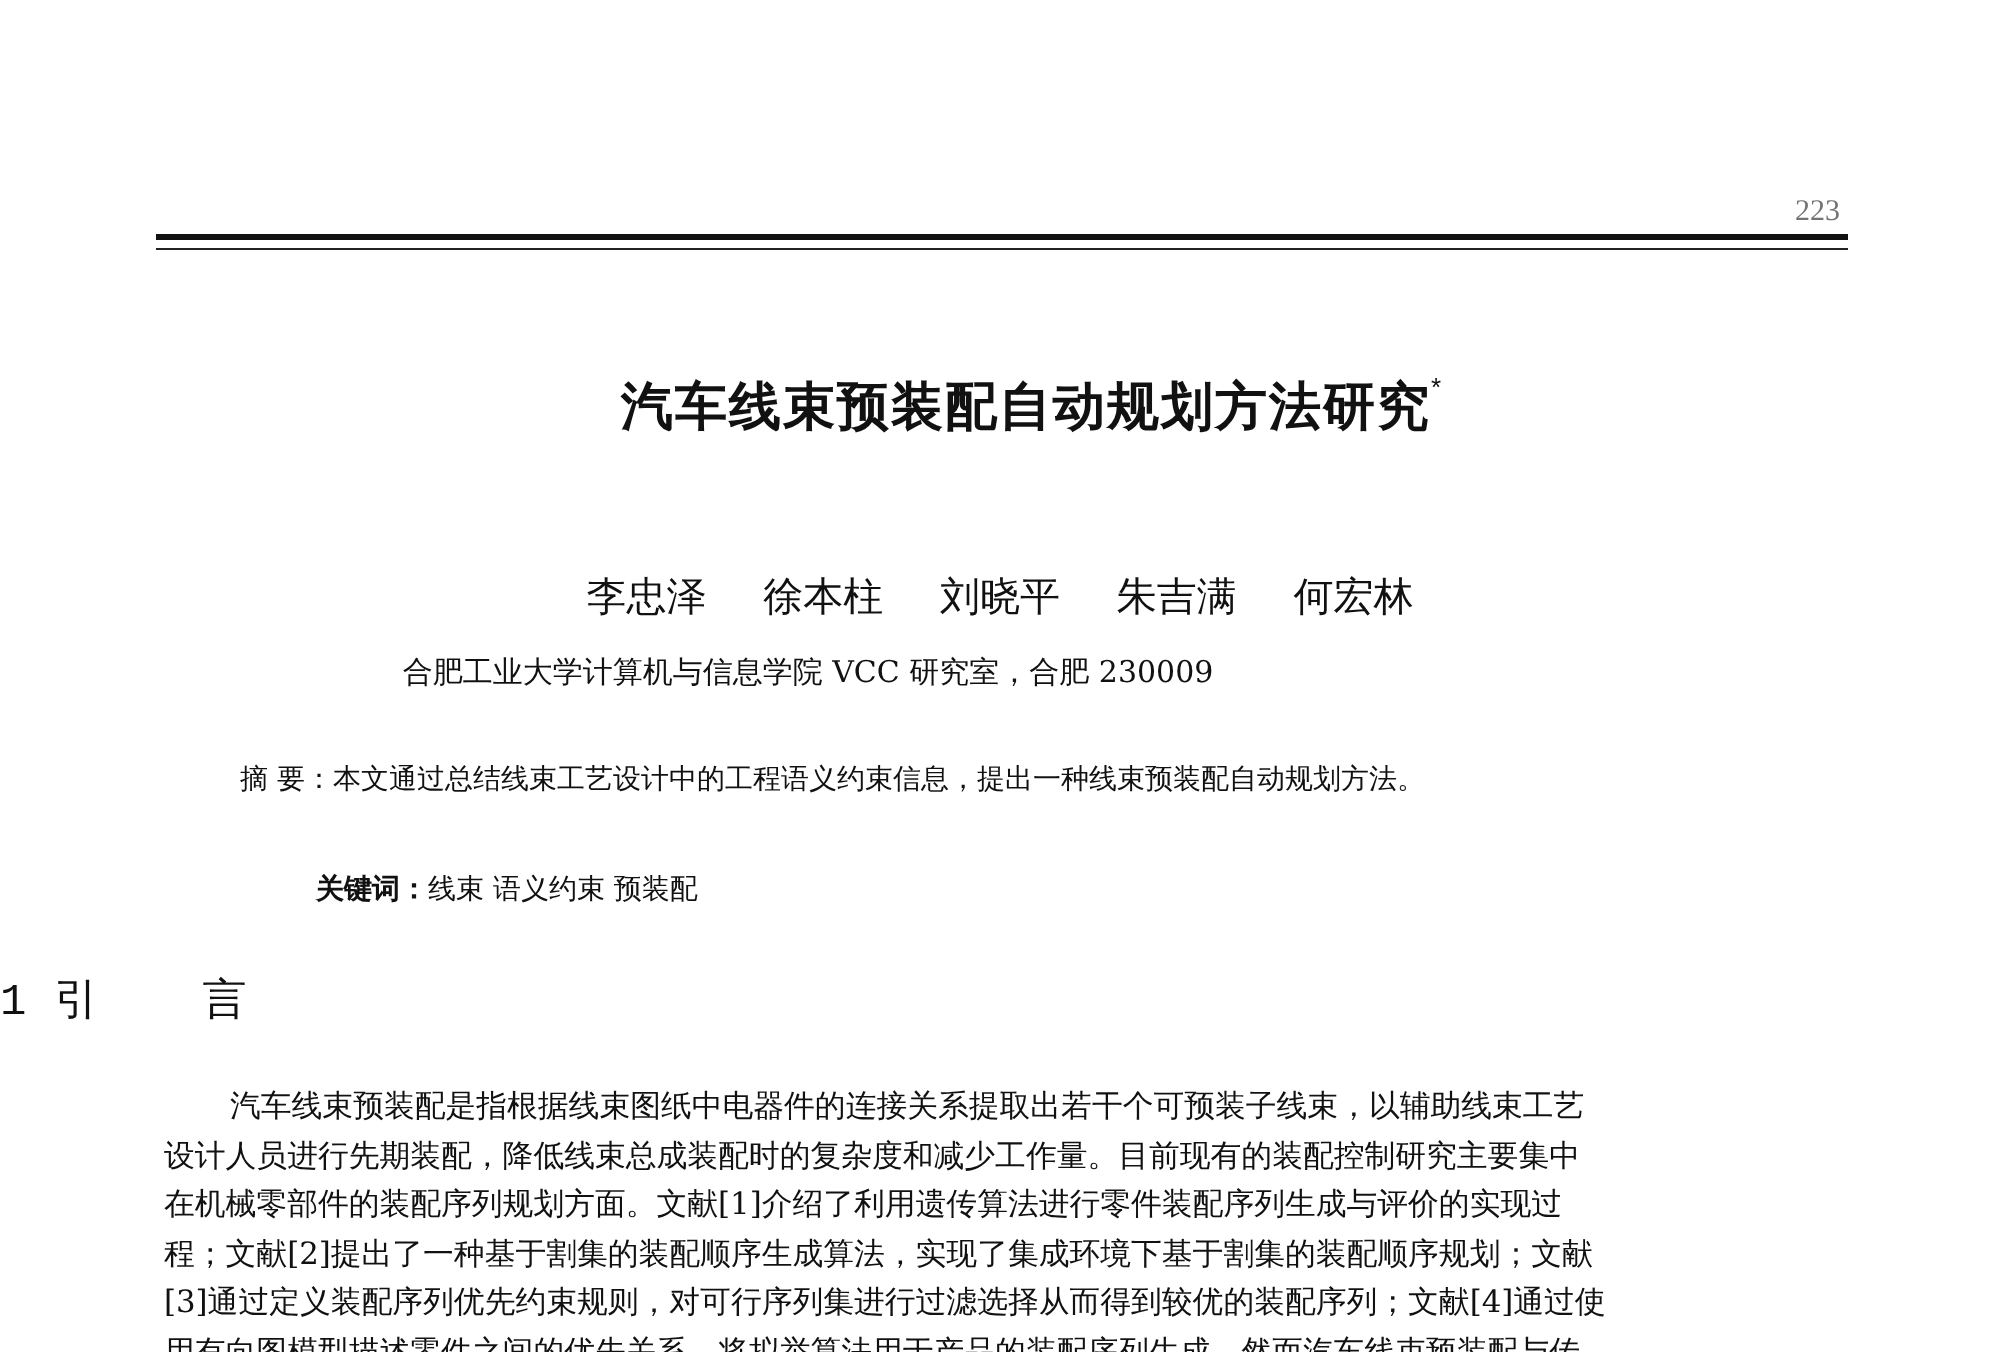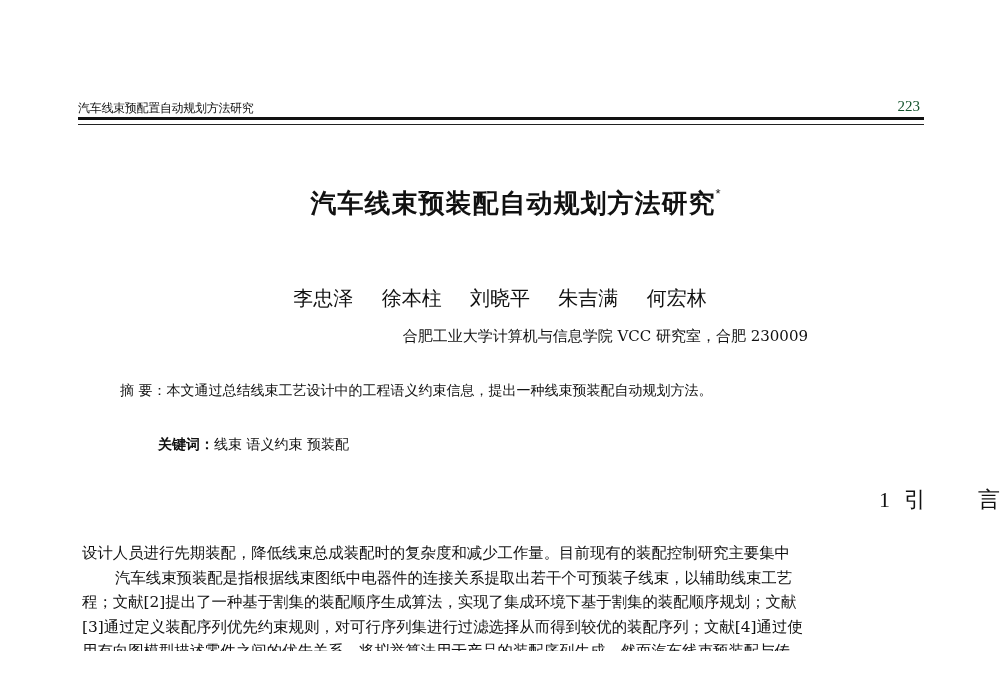--- a/index.html
+++ b/index.html
@@ -13,72 +13,71 @@
   .running-head {
     position: absolute; left: 78px; top: 100px; width: 842px; height: 20px;
   }
   .running-head .title {
     position: absolute; left: 0; top: 0;
     font-family: "DejaVu Sans", sans-serif; font-size: 12px; letter-spacing: -0.3px;
     color: #111;
   }
   .running-head .pno {
     position: absolute; right: 0; top: -2px;
-    font-family: "Liberation Serif", serif; font-size: 15px; color: #14532d;
+    font-family: "Liberation Serif", serif; font-size: 15px; color: #737373;
   }
   .rule-thick { position: absolute; left: 78px; top: 117px; width: 846px; height: 3px; background: #111; }
   .rule-thin  { position: absolute; left: 78px; top: 124px; width: 846px; height: 1px; background: #222; }
 
   .paper-title {
     position: absolute; left: 16px; width: 1000px; top: 186px; text-align: center;
     font-family: Liberation Sans, sans-serif; font-size: 26px; font-weight: bold; letter-spacing: 1px;
     color: #111;
   }
   .paper-title sup { font-size: 13px; font-weight: normal; position: relative; top: -4px; }
 
   .authors {
     position: absolute; left: 0; width: 1000px; top: 285px; text-align: center;
     font-family: "DejaVu Serif", serif; font-size: 20px; color: #111;
   }
   .authors span { margin: 0 11px; }
 
   .affil {
-    position: absolute; left: 0; width: 808px; top: 327px; text-align: right;
+    position: absolute; left: 0; width: 808px; top: 327px; text-align: center;
     font-family: "DejaVu Serif", serif; font-size: 15px; color: #111;
   }
 
   .abstract { position: absolute; left: 98px; top: 379px; width: 830px; font-size: 14px; line-height: 23px; }
   .abstract .line1 { padding-left: 22px; }
   .abstract .lbl { font-weight: normal; font-family: "DejaVu Serif", serif; }
   .keywords { position: absolute; left: 120px; top: 436px; font-size: 14px; margin-left: 38px; }
   .keywords .lbl { font-weight: bold; }
 
   .section-head {
-    position: absolute; left: 0; width: 1000px; top: 485px; text-align: right;
-    font-family: Liberation Serif, serif; font-size: 22px; color: #111;
+    position: absolute; left: 0; width: 1000px; top: 485px; text-align: left;
+    font-family: Liberation Mono, monospace; font-size: 22px; color: #111;
   }
   .section-head .num { margin-right: 14px; }
   .section-head .w1 { margin-right: 52px; }
 
   .body-text {
     position: absolute; left: 82px; top: 541px; width: 836px;
     font-family: "DejaVu Serif", serif; font-size: 15.4px; line-height: 24.6px; color: #111;
     text-align: justify;
   }
   .body-text .p-line { white-space: nowrap; overflow: hidden; height: 24.6px; }
   .body-text .indent { padding-left: 33px; }
   .body-text .clipped { height: 12px; overflow: hidden; }
 </style>
 </head>
 <body>
 
 <div class="page">
 
   <div class="running-head">
-    <span class="title">汽车线束预配置自动规划方法研究</span>
     <span class="pno">223</span>
   </div>
   <div class="rule-thick"></div>
   <div class="rule-thin"></div>
 
   <div class="paper-title">
     <span>汽车线束预装配自动规划方法研究</span><sup>*</sup>
   </div>
 
   <div class="authors">
@@ -99,20 +98,21 @@
 
   <div class="keywords">
     <span class="lbl">关键词：</span><span>线束  语义约束  预装配</span>
   </div>
 
   <div class="section-head">
     <span class="num">1</span><span class="w1">引</span><span>言</span>
   </div>
 
   <div class="body-text">
+    <div class="p-line indent">汽车线束预装配是指根据线束图纸中电器件的连接关系提取出若干个可预装子线束，以辅助线束工艺</div>
     <div class="p-line">设计人员进行先期装配，降低线束总成装配时的复杂度和减少工作量。目前现有的装配控制研究主要集中</div>
-    <div class="p-line indent">汽车线束预装配是指根据线束图纸中电器件的连接关系提取出若干个可预装子线束，以辅助线束工艺</div>
+    <div class="p-line">在机械零部件的装配序列规划方面。文献[1]介绍了利用遗传算法进行零件装配序列生成与评价的实现过</div>
     <div class="p-line">程；文献[2]提出了一种基于割集的装配顺序生成算法，实现了集成环境下基于割集的装配顺序规划；文献</div>
     <div class="p-line">[3]通过定义装配序列优先约束规则，对可行序列集进行过滤选择从而得到较优的装配序列；文献[4]通过使</div>
     <div class="p-line clipped">用有向图模型描述零件之间的优先关系，将拟举算法用于产品的装配序列生成，然而汽车线束预装配与传</div>
   </div>
 
 </div>
 
 </body></html>

